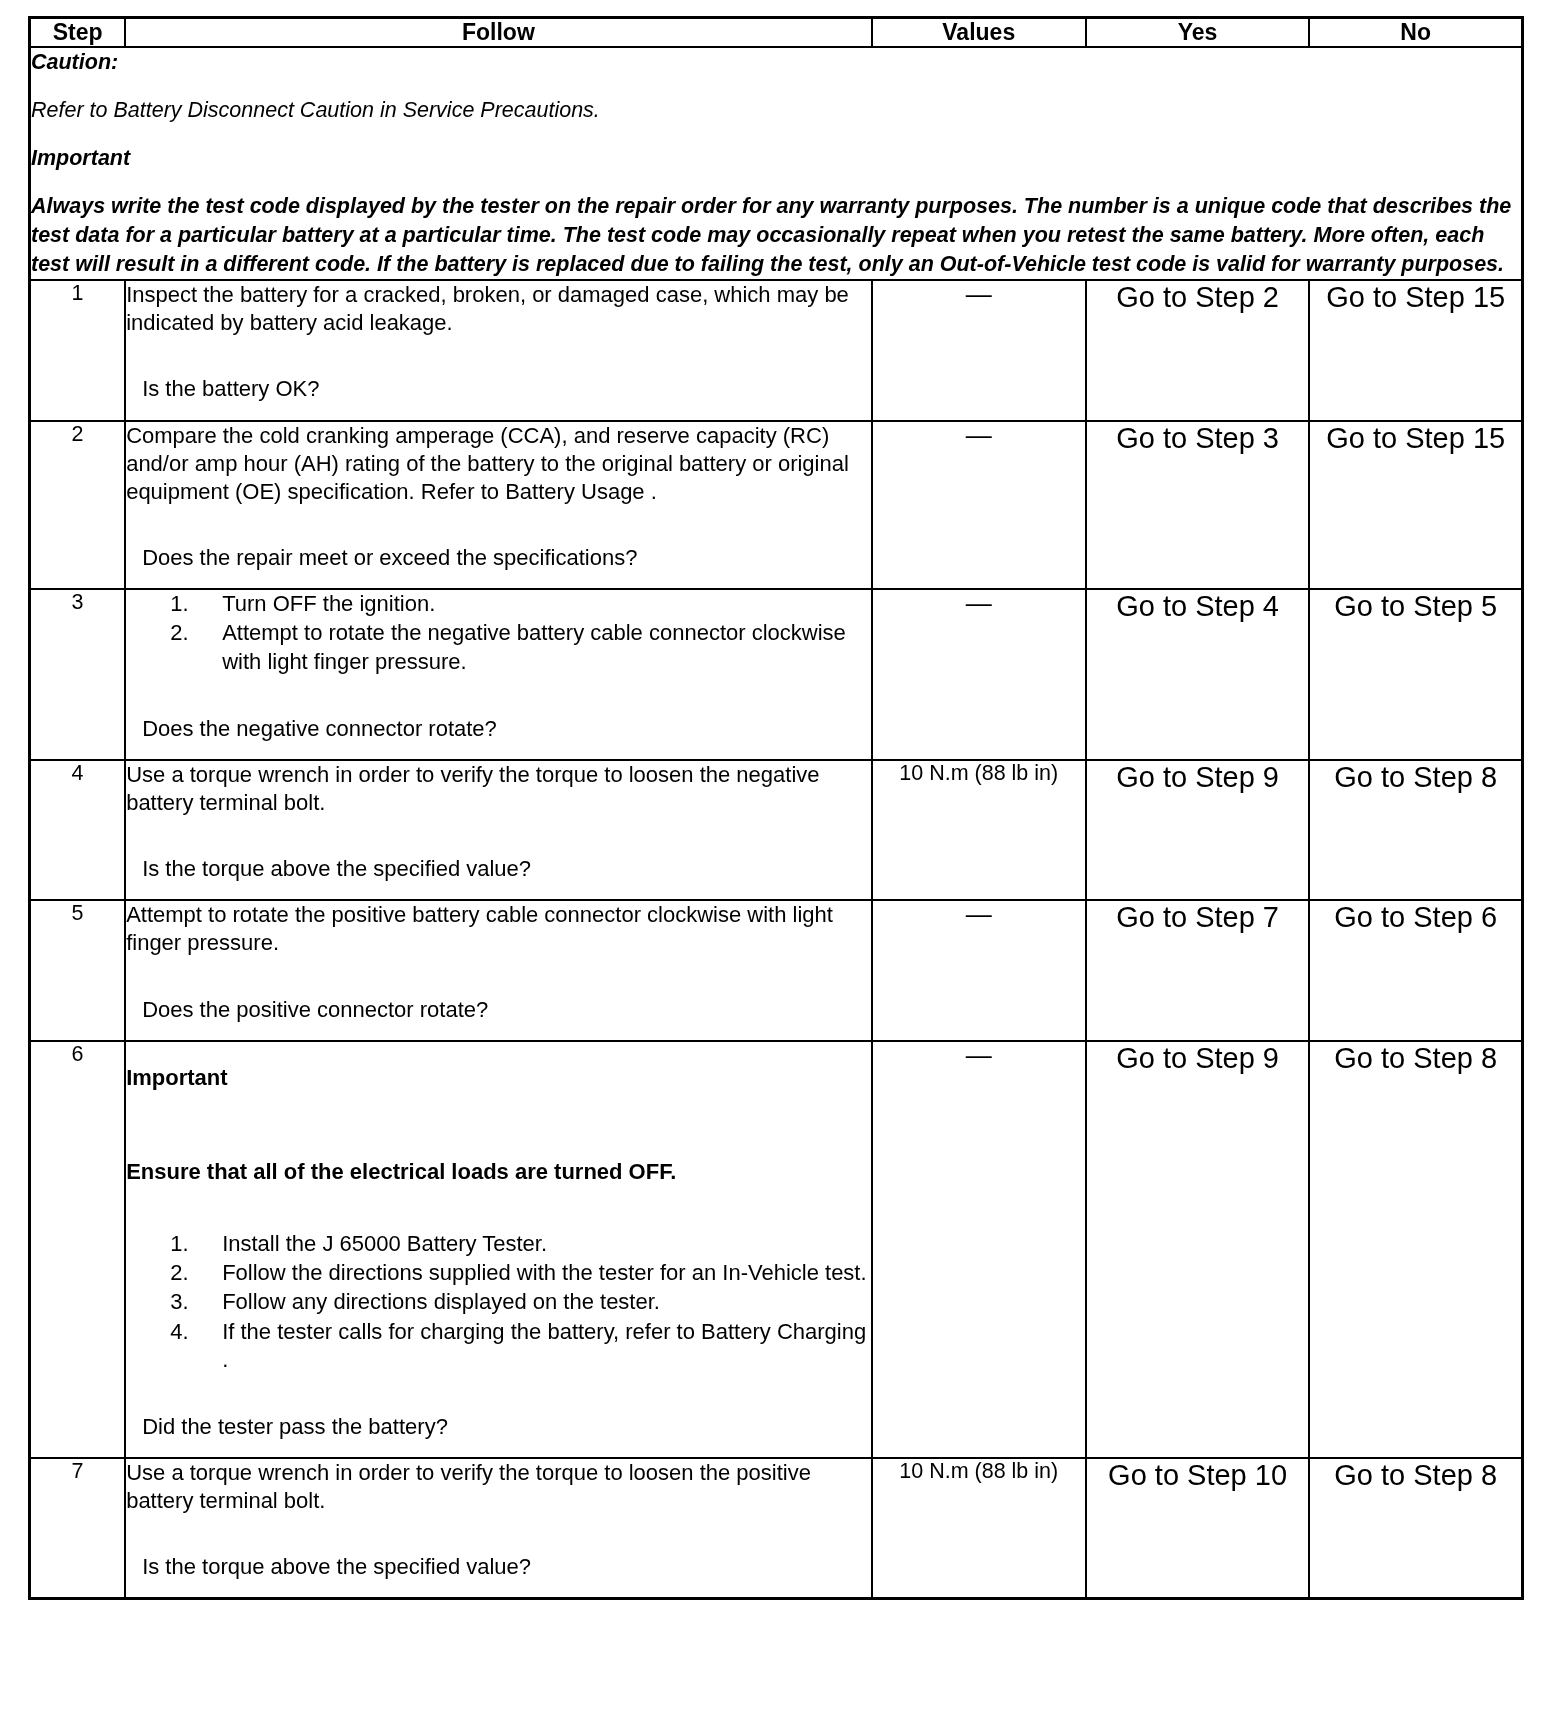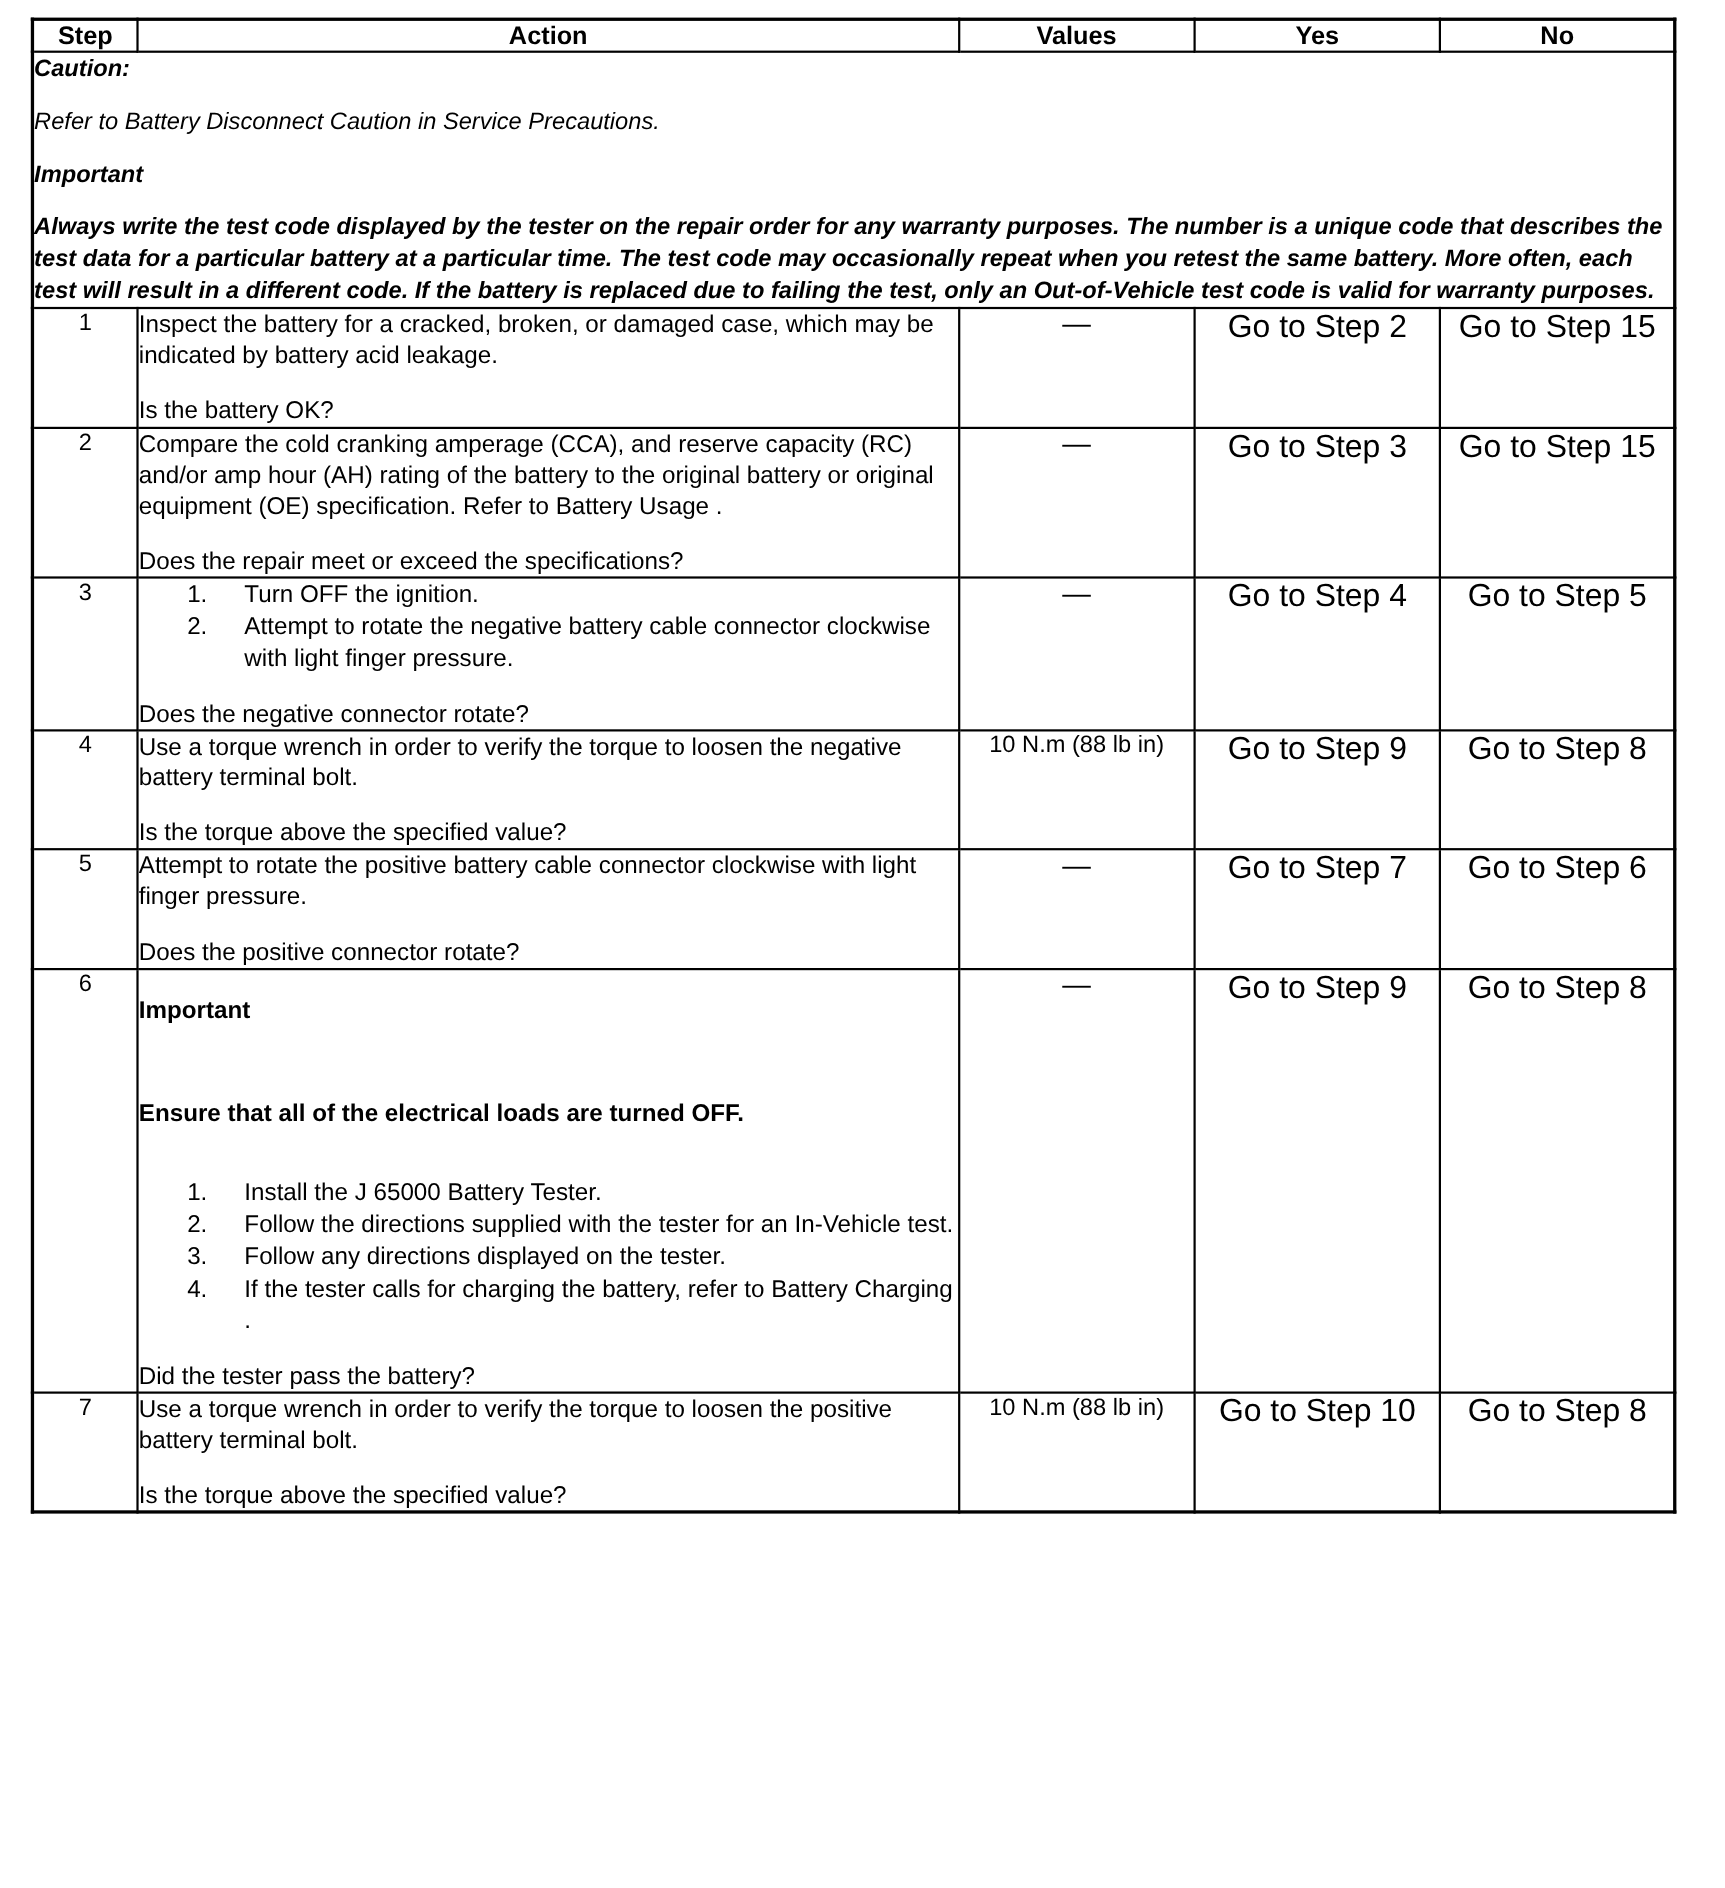--- a/index.html
+++ b/index.html
@@ -65,21 +65,21 @@
   .action-cell {
     padding: 6px 8px 4px 12px;
     font-size: 22px;
     line-height: 1.28;
     position: relative;
   }
   .action-cell .intro {
     margin: 0;
   }
   .action-cell .question {
-    margin: 0;
+    margin: 16px;
   }
   .action-cell .spacer-sm { height: 22px; }
 
   ol.sub {
     margin: 0 0 0 0;
     padding-left: 0;
     list-style: none;
   }
   ol.sub li {
     position: relative;
@@ -122,21 +122,21 @@
     <colgroup>
       <col class="c-step">
       <col class="c-action">
       <col class="c-values">
       <col class="c-yes">
       <col class="c-no">
     </colgroup>
     <thead>
       <tr>
         <th>Step</th>
-        <th>Action</th>
+        <th>Follow</th>
         <th>Values</th>
         <th>Yes</th>
         <th>No</th>
       </tr>
     </thead>
     <tbody>
 
       <tr>
         <td class="notice-cell" colspan="5">
           <p class="bold">Caution:</p>

